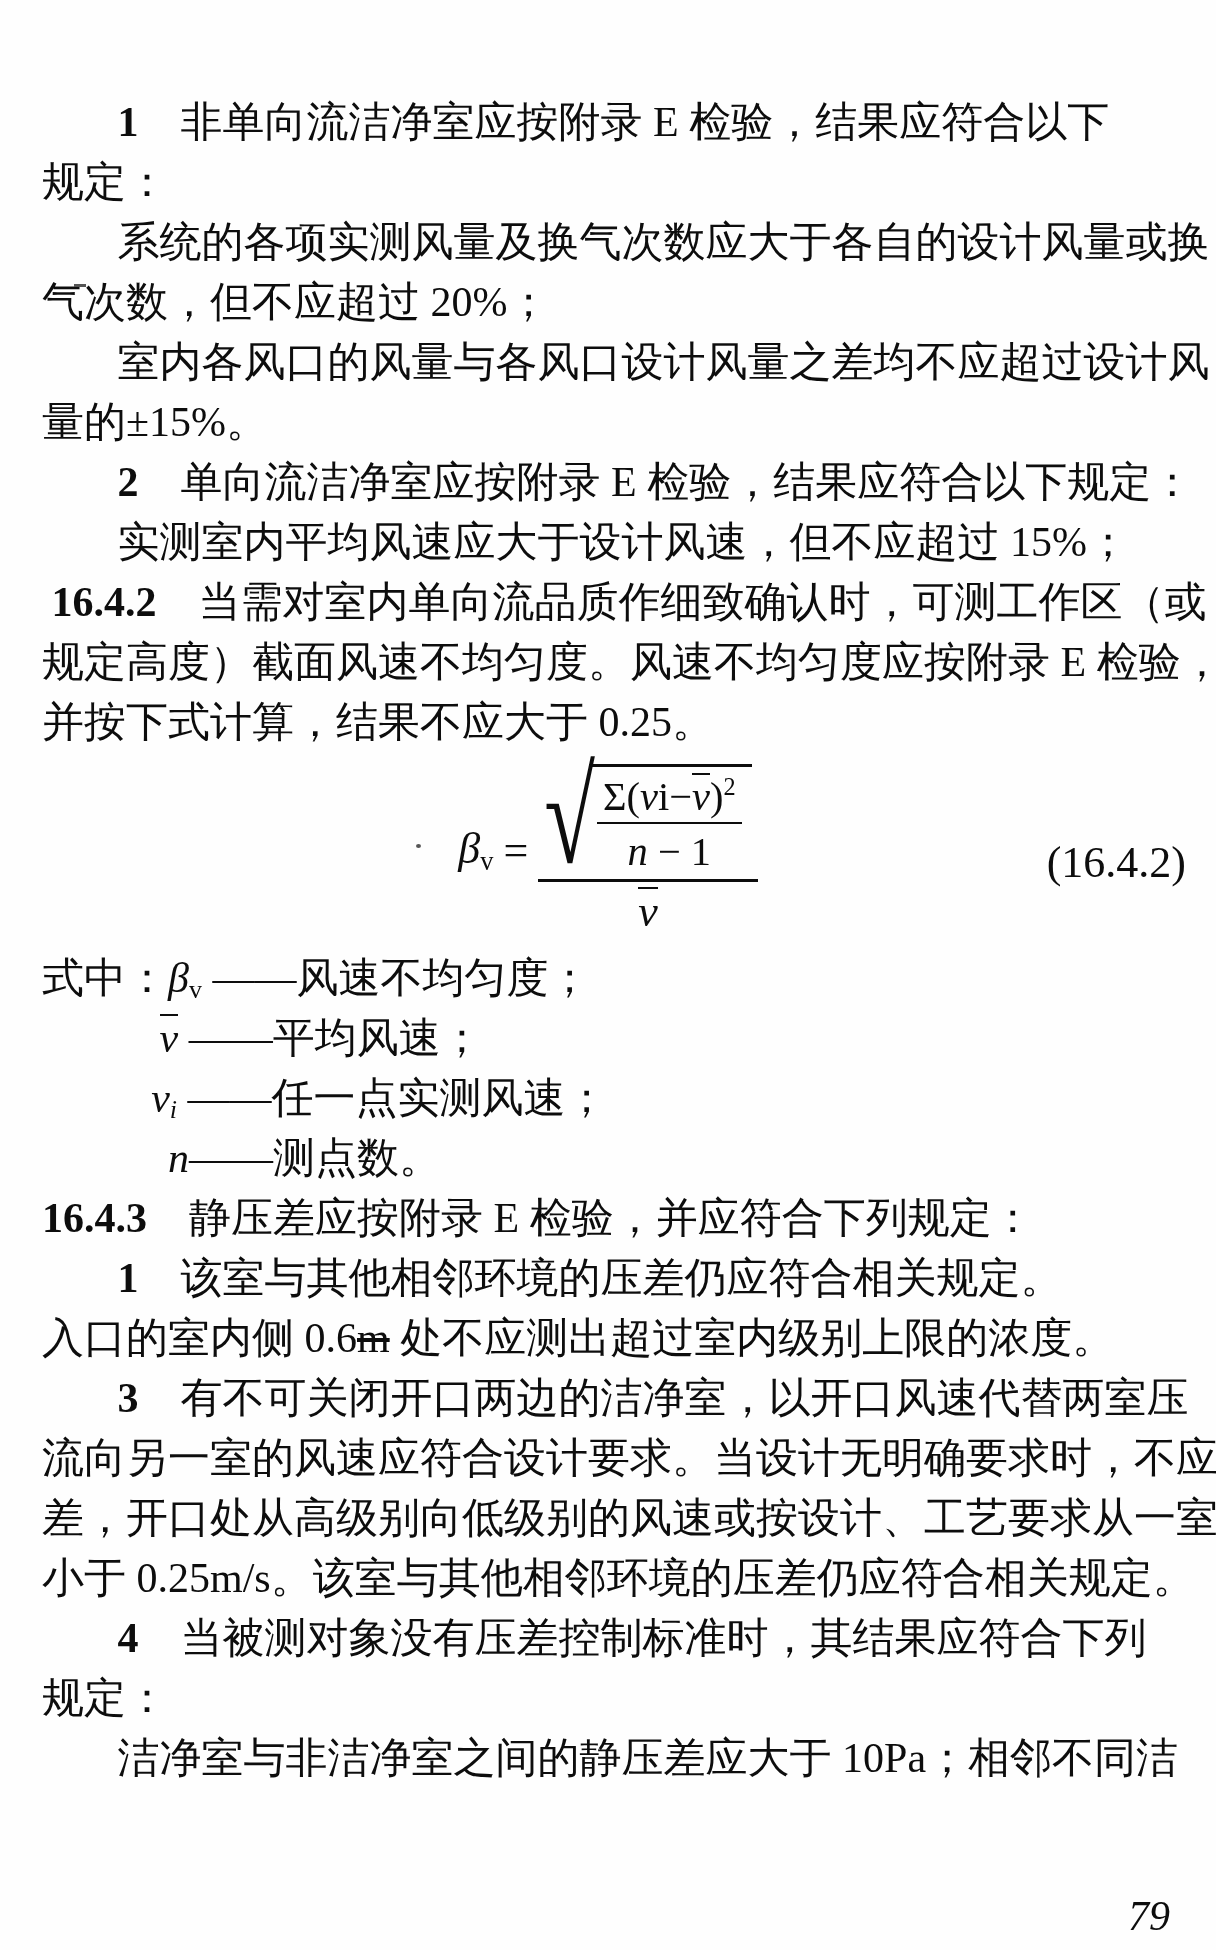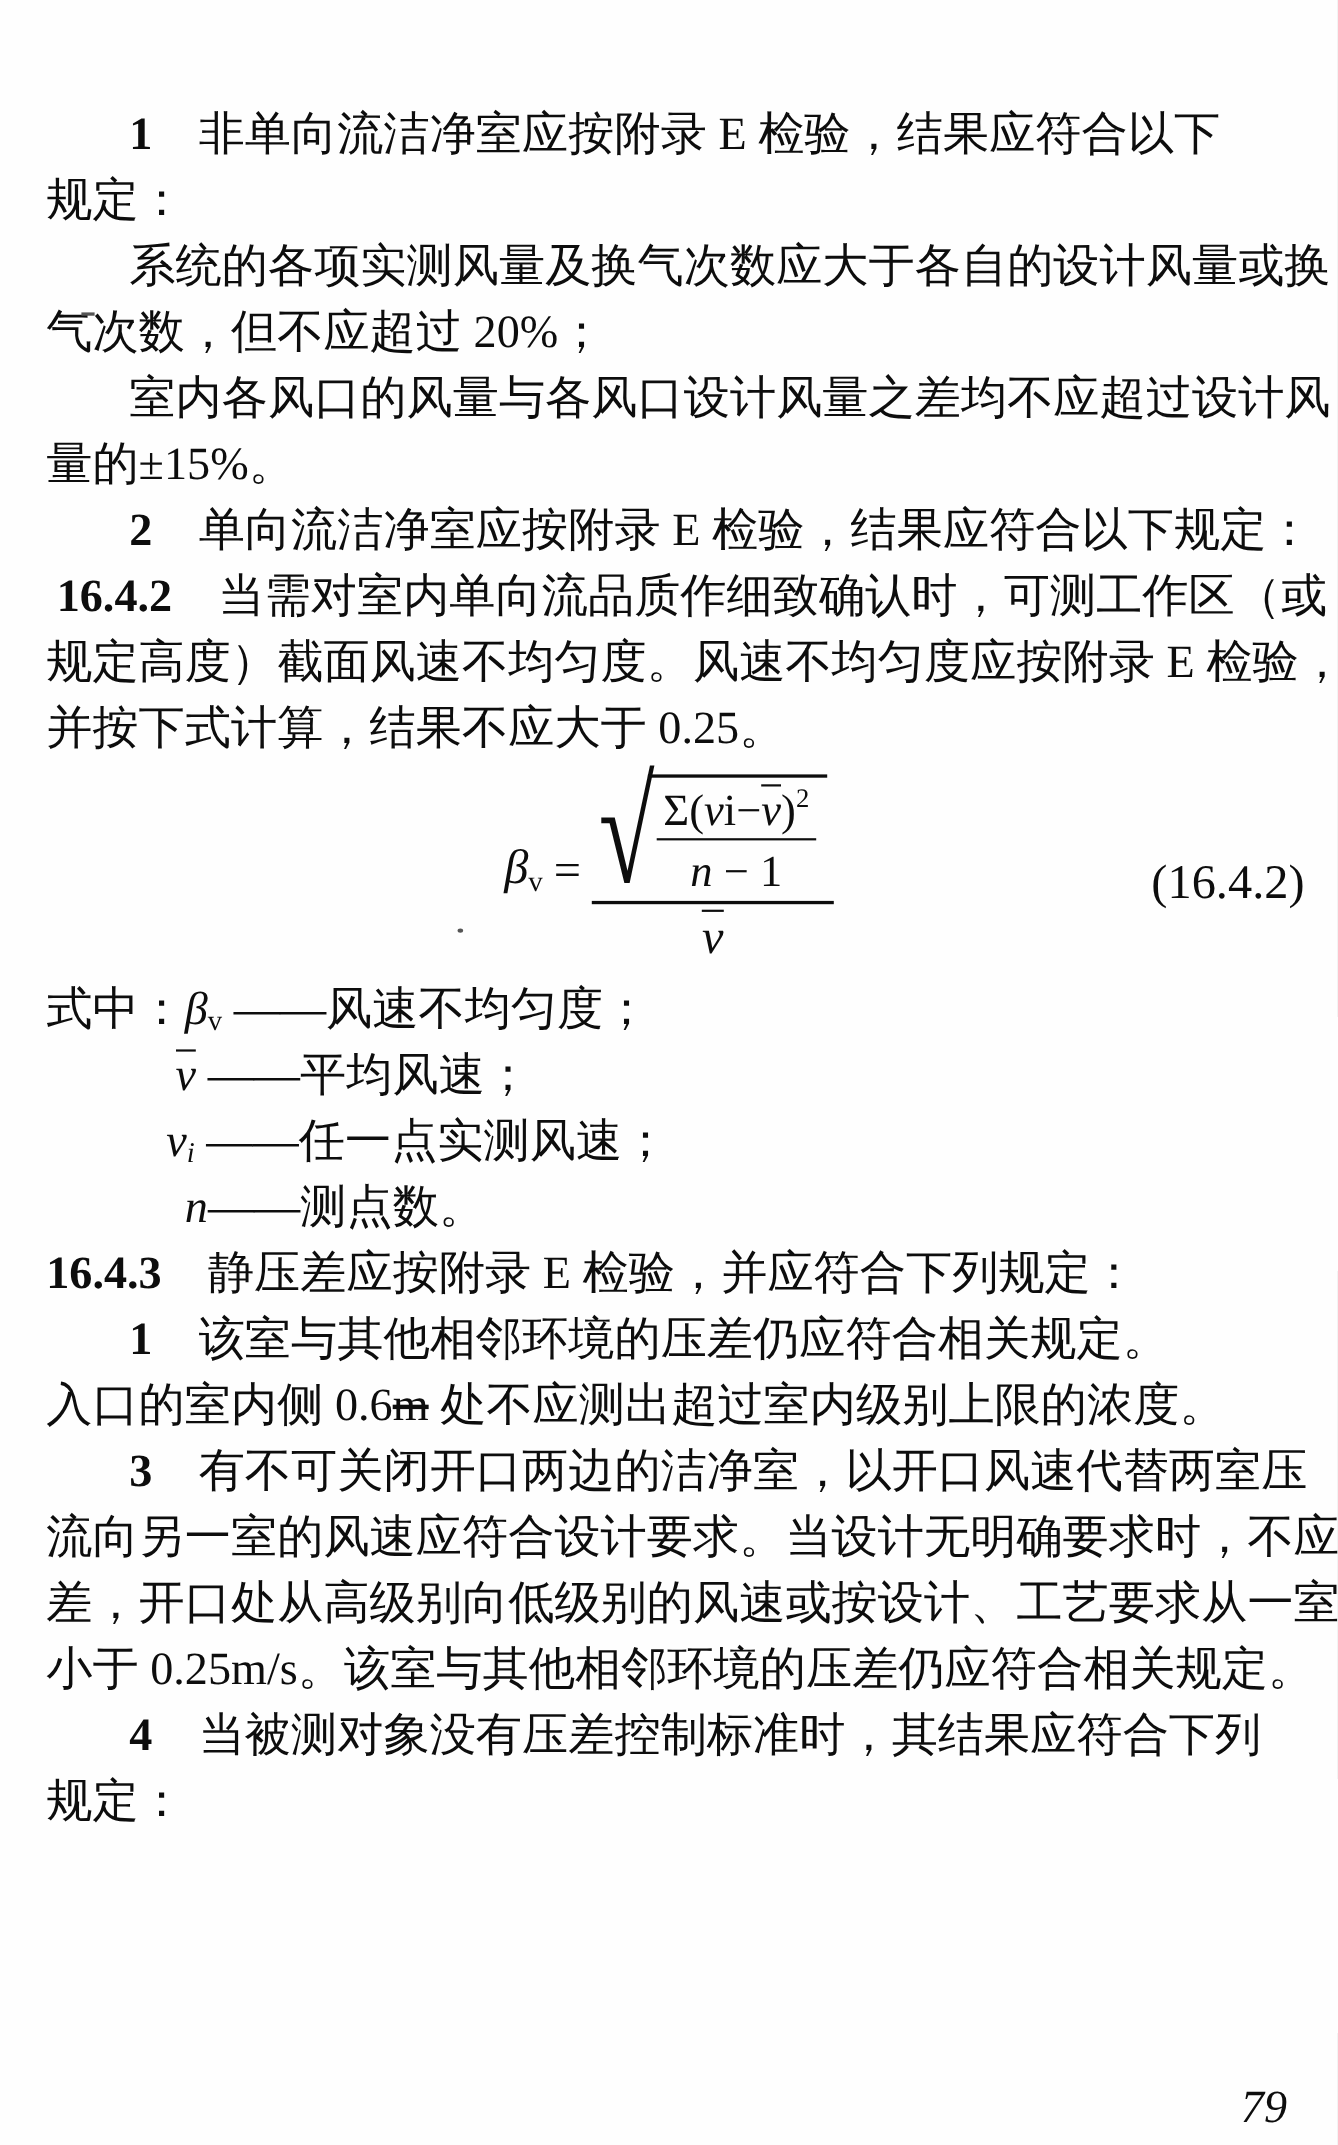--- a/index.html
+++ b/index.html
@@ -64,20 +64,21 @@
 <div class="page">
 
   <div class="text-block top">
       <div class="line" style="padding-left: 1.8em;"><span class="seg bold">1</span><span class="seg norm">　非单向流洁净室应按附录 E 检验，结果应符合以下</span></div>
       <div class="line" style="padding-left: 0em;"><span class="seg norm">规定：</span></div>
       <div class="line" style="padding-left: 1.8em;"><span class="seg norm">系统的各项实测风量及换气次数应大于各自的设计风量或换</span></div>
       <div class="line" style="padding-left: 0em;"><span class="seg norm">气次数，但不应超过 20%；</span></div>
       <div class="line" style="padding-left: 1.8em;"><span class="seg norm">室内各风口的风量与各风口设计风量之差均不应超过设计风</span></div>
       <div class="line" style="padding-left: 0em;"><span class="seg norm">量的±15%。</span></div>
       <div class="line" style="padding-left: 1.8em;"><span class="seg bold">2</span><span class="seg norm">　单向流洁净室应按附录 E 检验，结果应符合以下规定：</span></div>
+      <div class="line" style="padding-left: 1.8em;"><span class="seg norm">实测室内平均风速应大于设计风速，但不应超过 15%；</span></div>
       <div class="line" style="padding-left: 0em; text-align: center;"><span class="seg bold">16.4.2</span><span class="seg norm">　当需对室内单向流品质作细致确认时，可测工作区（或</span></div>
       <div class="line" style="padding-left: 0em;"><span class="seg norm">规定高度）截面风速不均匀度。风速不均匀度应按附录 E 检验，</span></div>
       <div class="line" style="padding-left: 0em;"><span class="seg norm">并按下式计算，结果不应大于 0.25。</span></div>
     </div>
 
   <div class="formula-row">
     <div class="formula">
       <span class="f-lhs"><span class="it">β</span><span class="sub">v</span></span>
       <span class="f-eq">=</span>
       <span class="frac outer">
@@ -114,19 +115,20 @@
       <div class="line" style="padding-left: 3em;"><span class="seg it">n</span><span class="seg norm">——测点数。</span></div>
       <div class="line" style="padding-left: 0em;"><span class="seg bold">16.4.3</span><span class="seg norm">　静压差应按附录 E 检验，并应符合下列规定：</span></div>
       <div class="line" style="padding-left: 1.8em;"><span class="seg bold">1</span><span class="seg norm">　该室与其他相邻环境的压差仍应符合相关规定。</span></div>
       <div class="line" style="padding-left: 0em;"><span class="seg norm">入口的室内侧 0.6</span><span class="seg strike">m</span><span class="seg norm"> 处不应测出超过室内级别上限的浓度。</span></div>
       <div class="line" style="padding-left: 1.8em;"><span class="seg bold">3</span><span class="seg norm">　有不可关闭开口两边的洁净室，以开口风速代替两室压</span></div>
       <div class="line" style="padding-left: 0em;"><span class="seg norm">流向另一室的风速应符合设计要求。当设计无明确要求时，不应</span></div>
       <div class="line" style="padding-left: 0em;"><span class="seg norm">差，开口处从高级别向低级别的风速或按设计、工艺要求从一室</span></div>
       <div class="line" style="padding-left: 0em;"><span class="seg norm">小于 0.25m/s。该室与其他相邻环境的压差仍应符合相关规定。</span></div>
       <div class="line" style="padding-left: 1.8em;"><span class="seg bold">4</span><span class="seg norm">　当被测对象没有压差控制标准时，其结果应符合下列</span></div>
       <div class="line" style="padding-left: 0em;"><span class="seg norm">规定：</span></div>
+      <div class="line" style="padding-left: 1.8em;"><span class="seg norm">洁净室与非洁净室之间的静压差应大于 10Pa；相邻不同洁</span></div>
     </div>
 
   <span class="speck s1"></span>
   <span class="speck s2"></span>
 
   <div class="page-number">79</div>
 </div>
 
 </body></html>

